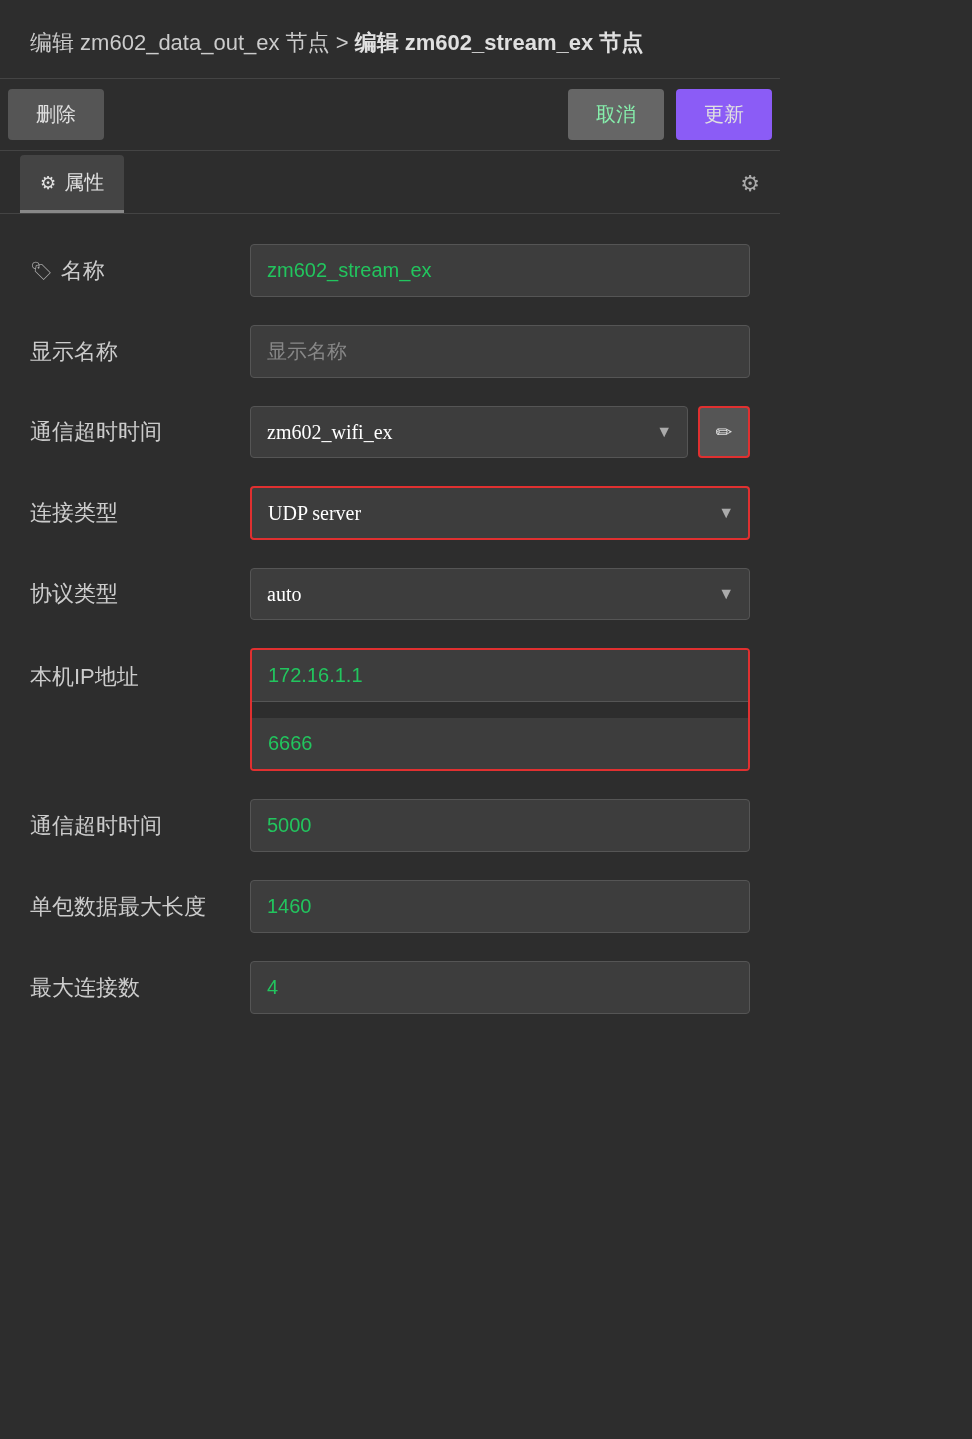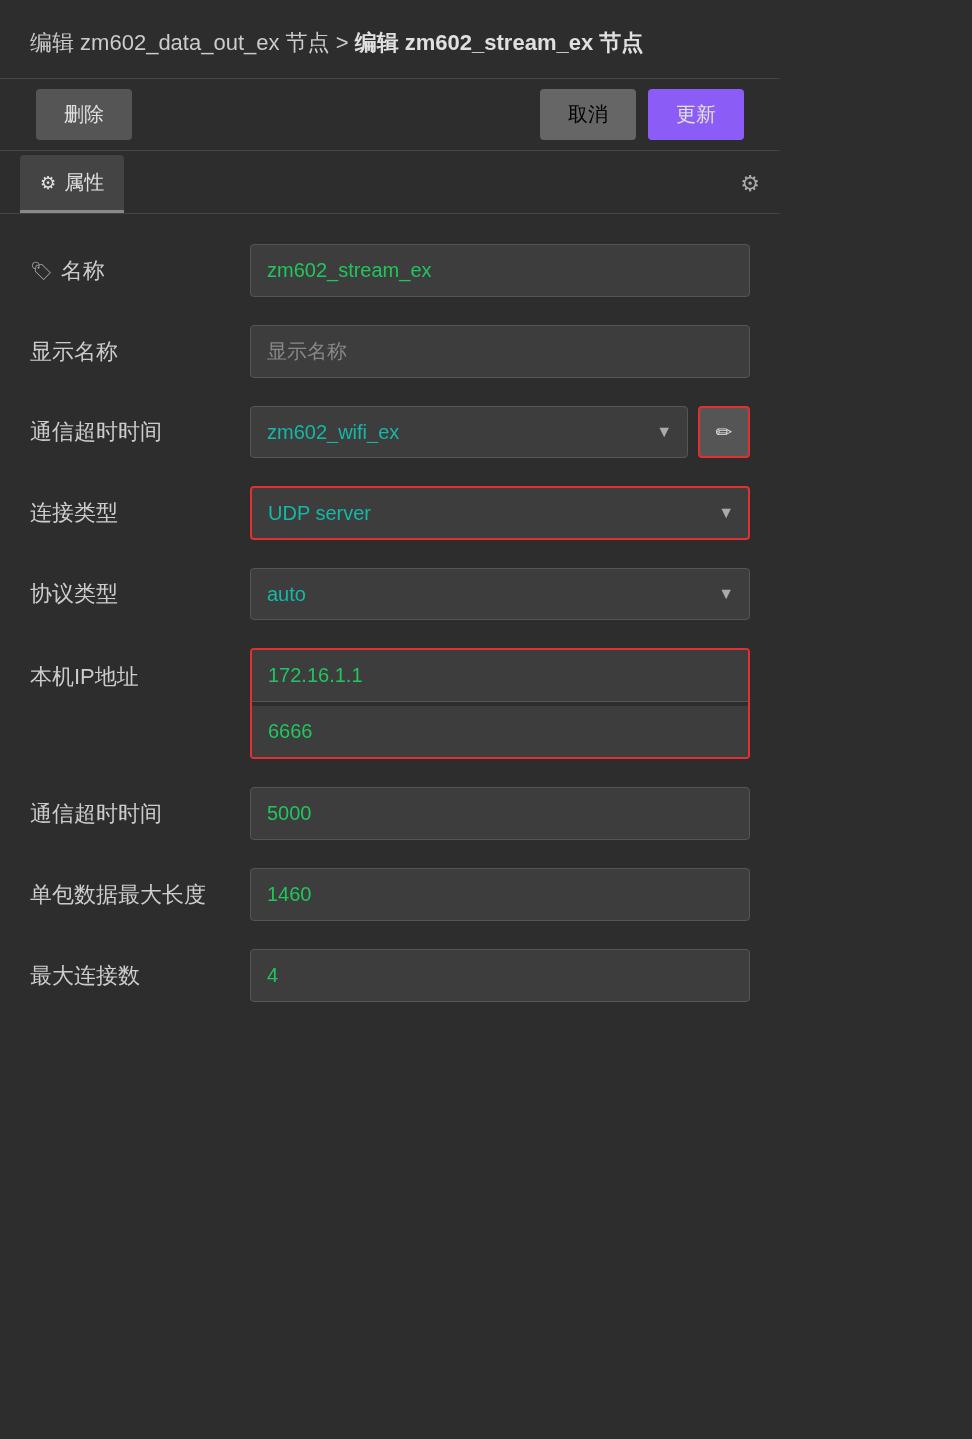--- a/index.html
+++ b/index.html
@@ -27,21 +27,21 @@
     }
     .breadcrumb .bold {
       font-weight: bold;
       color: #e0e0e0;
     }
 
     
     .toolbar {
       display: flex;
       align-items: center;
-      padding: 10px 36px;
+      padding: 10px 8px;
       gap: 12px;
       border-top: 1px solid #444;
       border-bottom: 1px solid #444;
       background-color: #2d2d2d;
     }
     .toolbar-spacer { flex: 1; }
 
     .btn {
       padding: 12px 28px;
       font-size: 20px;
@@ -49,21 +49,21 @@
       border-radius: 4px;
       cursor: pointer;
       font-family: inherit;
     }
     .btn-delete {
       background-color: #555;
       color: #e0e0e0;
     }
     .btn-cancel {
       background-color: #666;
-      color: #000000;
+      color: #86efac;
     }
     .btn-update {
       background-color: #8b5cf6;
       color: #e0e0e0;
     }
 
     
     .tabs-bar {
       display: flex;
       align-items: center;
@@ -150,22 +150,22 @@
       flex: 1;
       position: relative;
     }
     .select-wrapper select {
       width: 100%;
       background-color: #3d3d3d;
       border: 1px solid #555;
       border-radius: 4px;
       padding: 14px 16px;
       font-size: 20px;
-      color: #14b8a6;
-      font-family: Liberation Sans, sans-serif;
+      color: #ffffff;
+      font-family: Liberation Serif, serif;
       outline: none;
       appearance: none;
       -webkit-appearance: none;
       cursor: pointer;
     }
     .select-arrow {
       position: absolute;
       right: 16px;
       top: 50%;
       transform: translateY(-50%);
@@ -198,21 +198,21 @@
     
     .select-red-border select {
       border: 2.5px solid #e03030 !important;
     }
 
     
     .ip-port-group {
       flex: 1;
       display: flex;
       flex-direction: column;
-      gap: 4px;
+      gap: 16px;
       border: 2.5px solid #e03030;
       border-radius: 4px;
       overflow: hidden;
     }
     .ip-port-group .form-control {
       border: none;
       border-radius: 0;
       border-bottom: 1px solid #555;
     }
     .ip-port-group .form-control:last-child {

